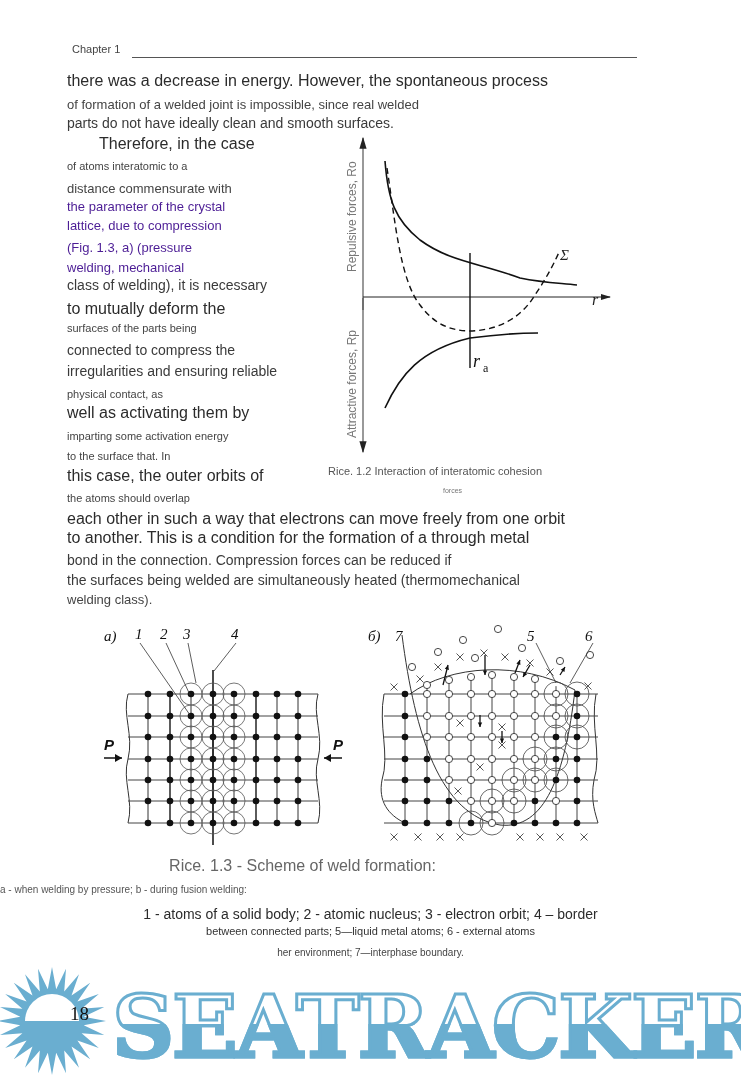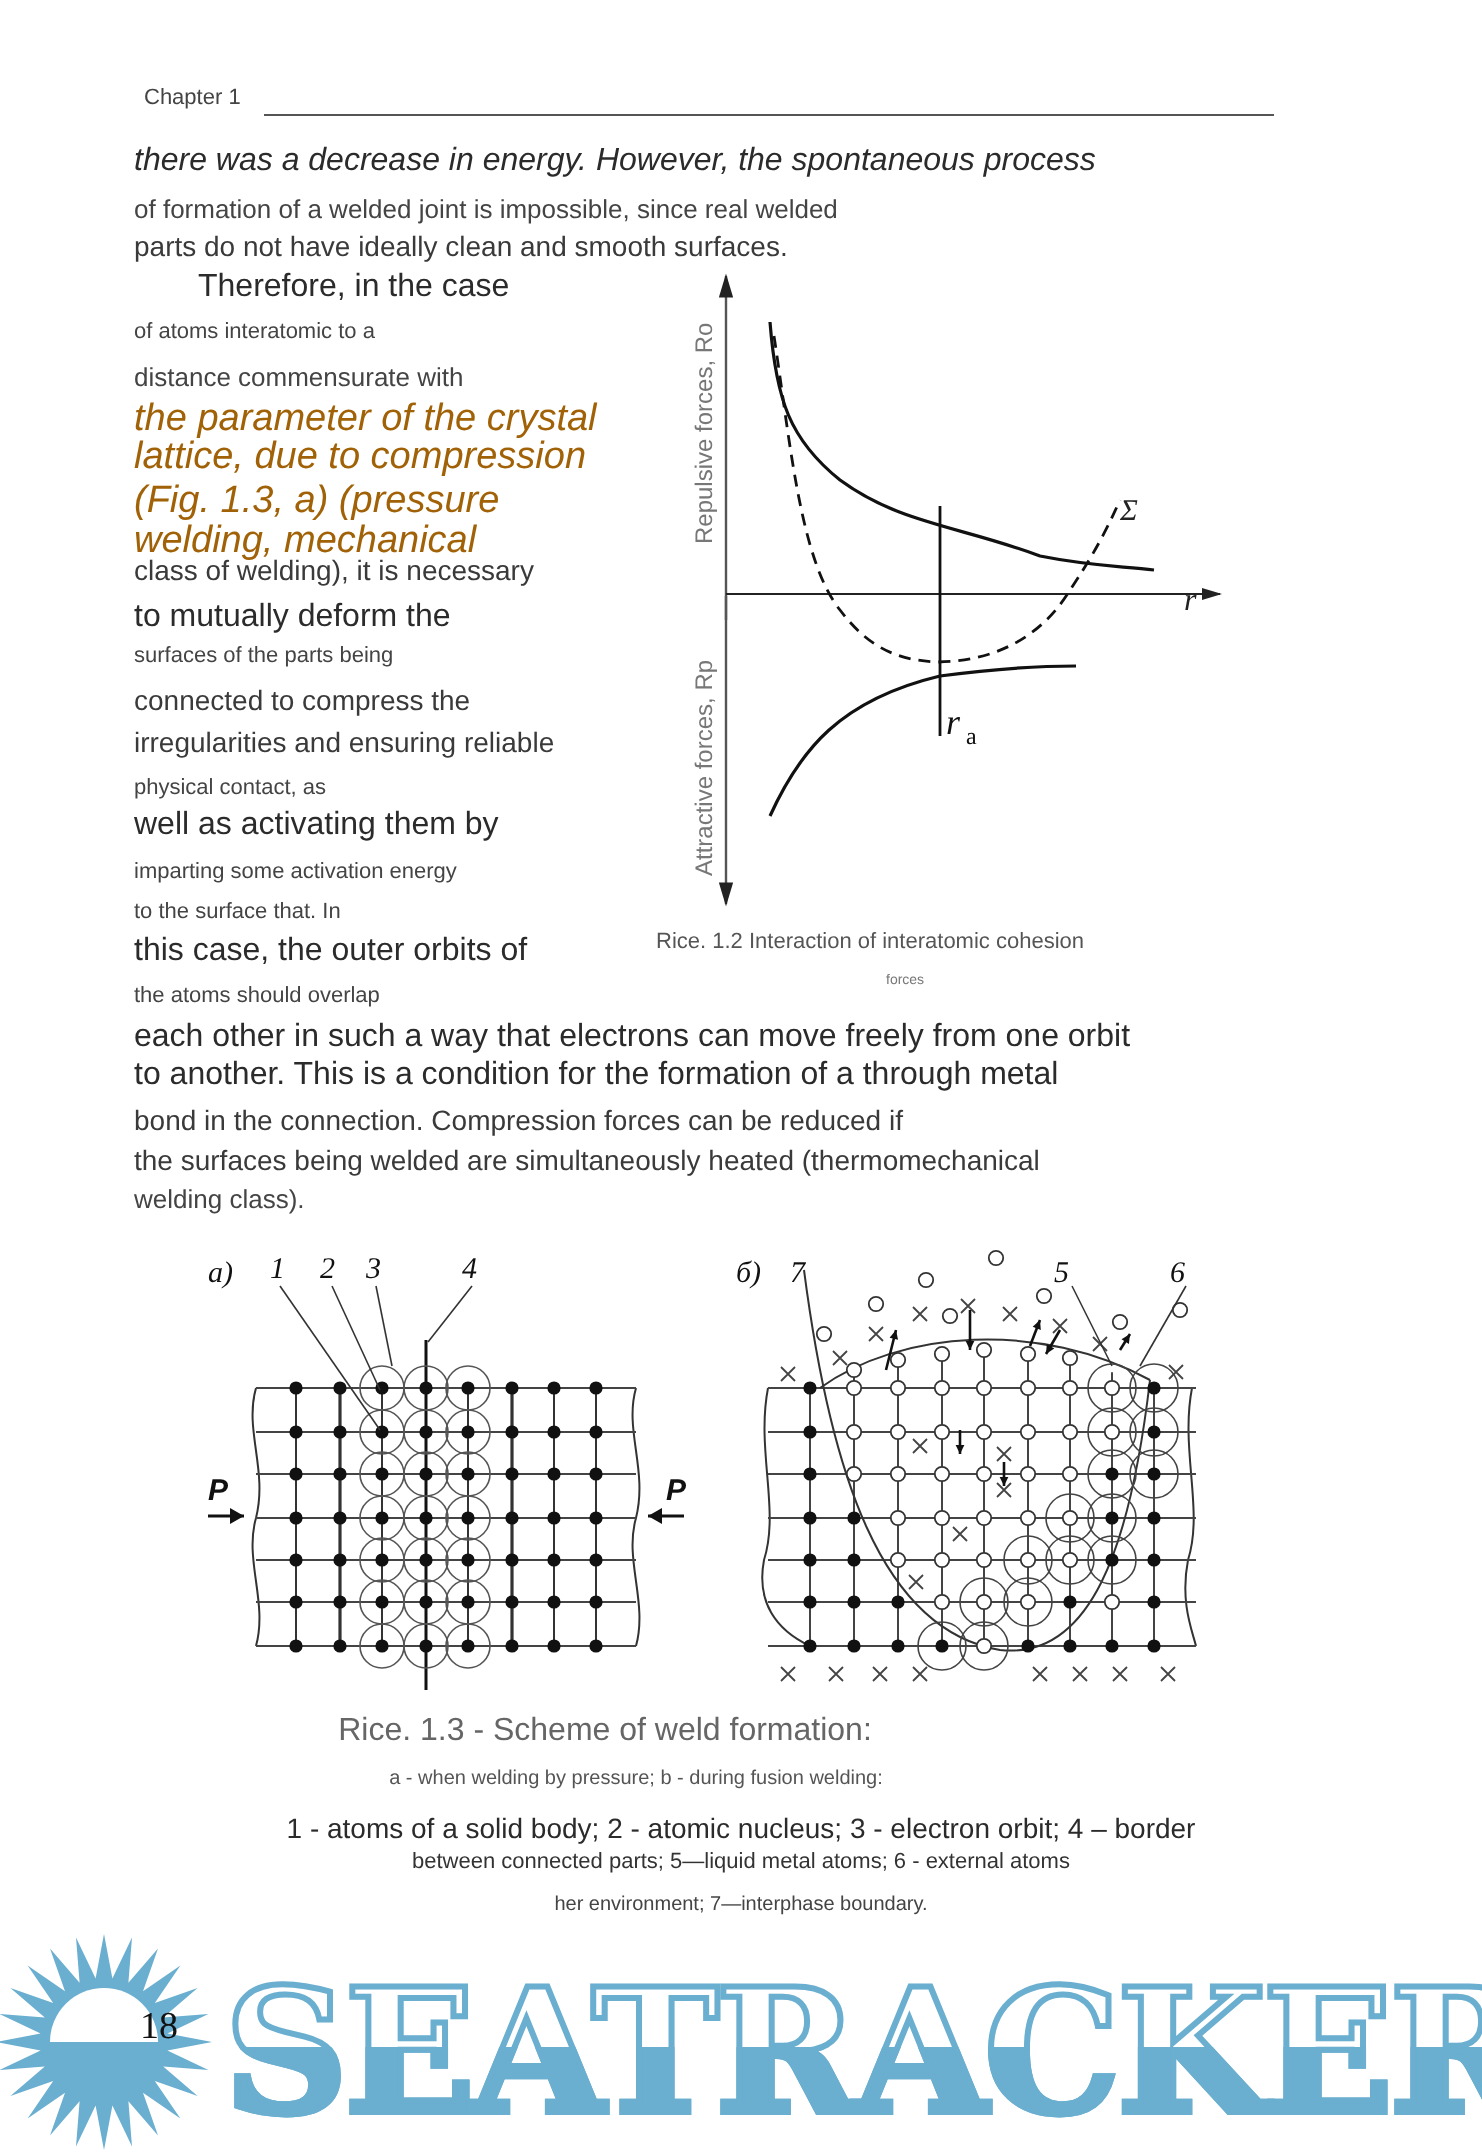--- a/index.html
+++ b/index.html
@@ -2,41 +2,41 @@
 <html><head>
 <meta charset="utf-8">
 <style>
   html, body { margin: 0; padding: 0; background: #ffffff; }
   body { width: 741px; height: 1076px; position: relative; overflow: hidden;
          font-family: "Liberation Sans", sans-serif; color: #2a2a2a; }
   .abs { position: absolute; white-space: nowrap; }
   .hdr { left: 72px; top: 43px; font-size: 11px; color: #444; }
   .hdr-rule { position: absolute; left: 132px; top: 57px; width: 505px; height: 1px; background: #555; }
   .t16 { font-size: 16px; color: #2b2b2b; }
-  .t15 { font-size: 19px; color: #a16207; font-style: italic; }
+  .t15 { font-size: 13px; color: #4c1d95; }
   .t14 { font-size: 14px; color: #3a3a3a; }
   .t13 { font-size: 13px; color: #444; }
   .t11 { font-size: 11px; color: #444; }
   .cap { font-size: 11px; color: #555; }
   .tiny { font-size: 7px; color: #777; }
   svg { position: absolute; }
   .logo-text { position: absolute; left: 112px; top: 984px; font-family: "DejaVu Serif", serif;
                font-weight: bold; font-size: 86px; letter-spacing: -2px; line-height: 1;
                color: #fff; -webkit-text-stroke: 3px #6aaed0;
                background: linear-gradient(to bottom, #ffffff 0%, #ffffff 46%, #6aaed0 46%, #6aaed0 100%);
                -webkit-background-clip: text; background-clip: text; -webkit-text-fill-color: transparent; }
   .page-num { position: absolute; left: 70px; top: 1003px; font-family: "Liberation Serif", serif; font-size: 19px; color: #111; }
 </style>
 </head>
 <body>
 
 <div class="abs hdr">Chapter 1</div>
 <div class="hdr-rule"></div>
 
-<div class="abs t16" style="left:67px;top:72px;font-style:italic;">there was a decrease in energy. However, the spontaneous process</div>
+<div class="abs t16" style="left:67px;top:72px;">there was a decrease in energy. However, the spontaneous process</div>
 <div class="abs t13" style="left:67px;top:97px;">of formation of a welded joint is impossible, since real welded</div>
 <div class="abs t14" style="left:67px;top:115px;">parts do not have ideally clean and smooth surfaces.</div>
 
 <div class="abs t16" style="left:99px;top:135px;">Therefore, in the case</div>
 <div class="abs t11" style="left:67px;top:160px;">of atoms interatomic to a</div>
 <div class="abs t13" style="left:67px;top:181px;">distance commensurate with</div>
 <div class="abs t15" style="left:67px;top:199px;">the parameter of the crystal</div>
 <div class="abs t15" style="left:67px;top:218px;">lattice, due to compression</div>
 <div class="abs t15" style="left:67px;top:240px;">(Fig. 1.3, a) (pressure</div>
 <div class="abs t15" style="left:67px;top:260px;">welding, mechanical</div>
@@ -349,21 +349,21 @@
       <line x1="142" y1="116" x2="142" y2="128" stroke="#111" stroke-width="1.3"></line>
       <path d="M142,128 L139.82517232944386,123.49776448823661 L144.17482767055614,123.49776448823661 Z" fill="#111"></path>
       <line x1="200" y1="60" x2="205" y2="52" stroke="#111" stroke-width="1.3"></line>
       <path d="M205,52 L204.4580701272557,56.97054443829117 L200.76956977498577,54.665231718122484 Z" fill="#111"></path>
       <line x1="176" y1="28" x2="196" y2="68" stroke="#333" stroke-width="0.8"></line>
       <line x1="233" y1="28" x2="210" y2="68" stroke="#333" stroke-width="0.8"></line>
     </g>
 </svg>
 
 <div class="abs cap" style="left:0;width:605px;text-align:center;top:857px;font-size:16px;color:#666;">Rice. 1.3 - Scheme of weld formation:</div>
-<div class="abs" style="left:0;width:636px;text-align:center;top:884px;font-size:10px;color:#555;">a - when welding by pressure; b - during fusion welding:</div>
+<div class="abs" style="left:0;width:636px;text-align:left;top:884px;font-size:10px;color:#555;">a - when welding by pressure; b - during fusion welding:</div>
 <div class="abs" style="left:0;width:741px;text-align:center;top:906px;font-size:14px;color:#2b2b2b;">1 - atoms of a solid body; 2 - atomic nucleus; 3 - electron orbit; 4 – border</div>
 <div class="abs" style="left:0;width:741px;text-align:center;top:925px;font-size:11px;color:#333;">between connected parts; 5—liquid metal atoms; 6 - external atoms</div>
 <div class="abs" style="left:0;width:741px;text-align:center;top:947px;font-size:10px;color:#444;">her environment; 7—interphase boundary.</div>
 
 <svg style="left:0;top:965px;" width="115" height="111" viewBox="0 0 115 111">
   <g id="sun-g">
       <path d="M52.0,2.0L56.2,24.3L66.0,3.8L64.2,26.4L79.0,9.2L71.5,30.6L90.2,17.8L77.4,36.5L98.8,29.0L81.6,43.8L104.2,42.0L83.7,51.8L106.0,56.0L83.7,60.2L104.2,70.0L81.6,68.2L98.8,83.0L77.4,75.5L90.2,94.2L71.5,81.4L79.0,102.8L64.2,85.6L66.0,108.2L56.2,87.7L52.0,110.0L47.8,87.7L38.0,108.2L39.8,85.6L25.0,102.8L32.5,81.4L13.8,94.2L26.6,75.5L5.2,83.0L22.4,68.2L-0.2,70.0L20.3,60.2L-2.0,56.0L20.3,51.8L-0.2,42.0L22.4,43.8L5.2,29.0L26.6,36.5L13.8,17.8L32.5,30.6L25.0,9.2L39.8,26.4L38.0,3.8L47.8,24.3Z" fill="#6aaed0"></path>
       <path d="M25,56 A27,27 0 0 1 79,56 Z" fill="#fff"></path>
     </g>
 </svg>

